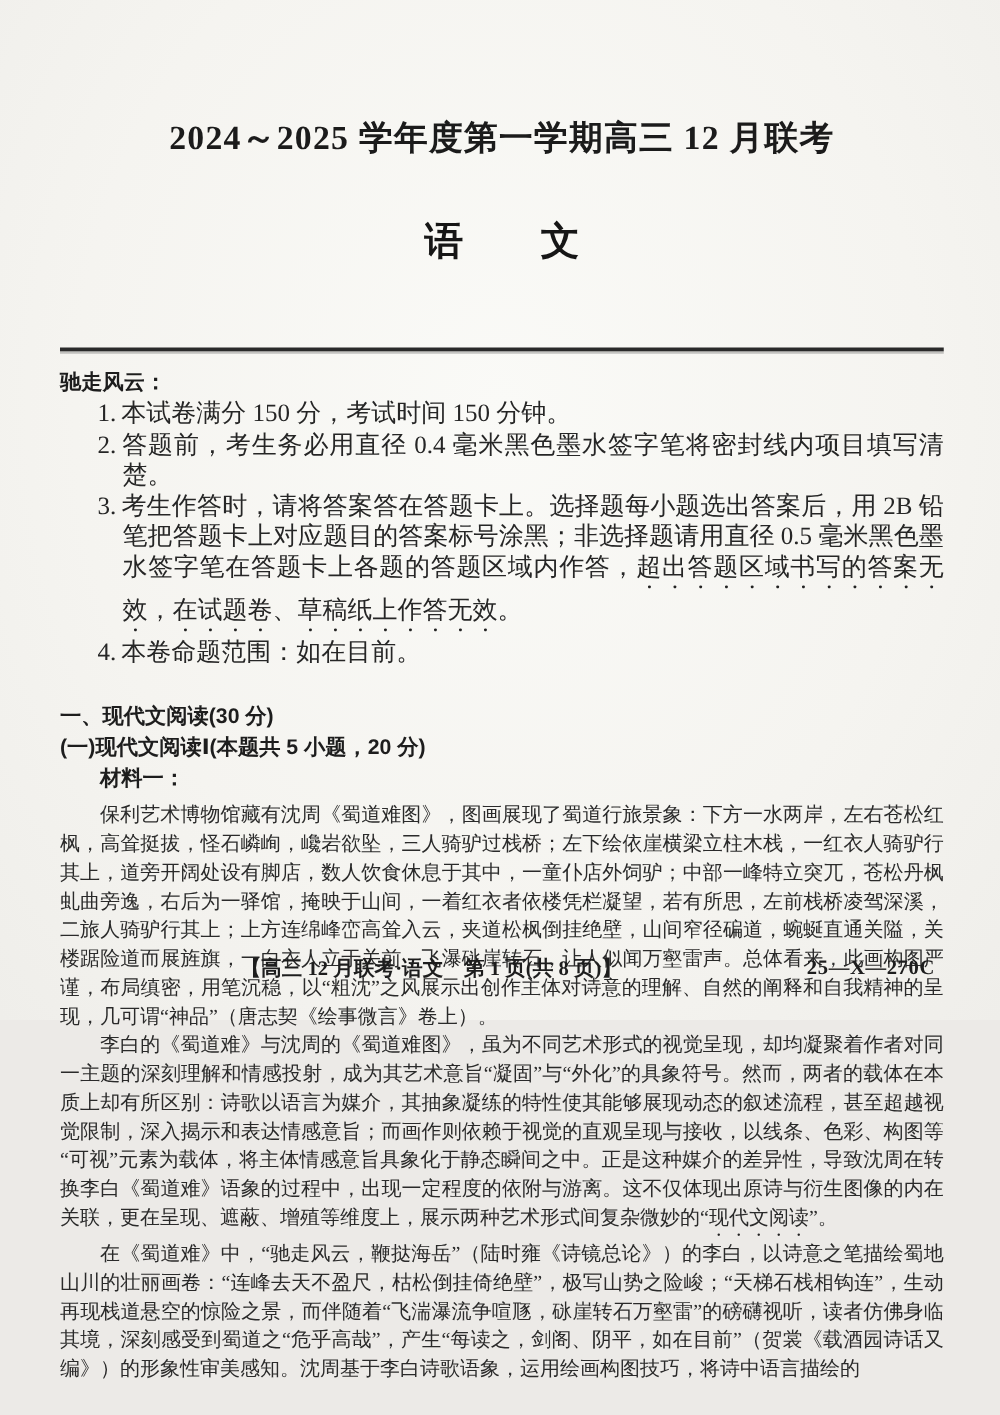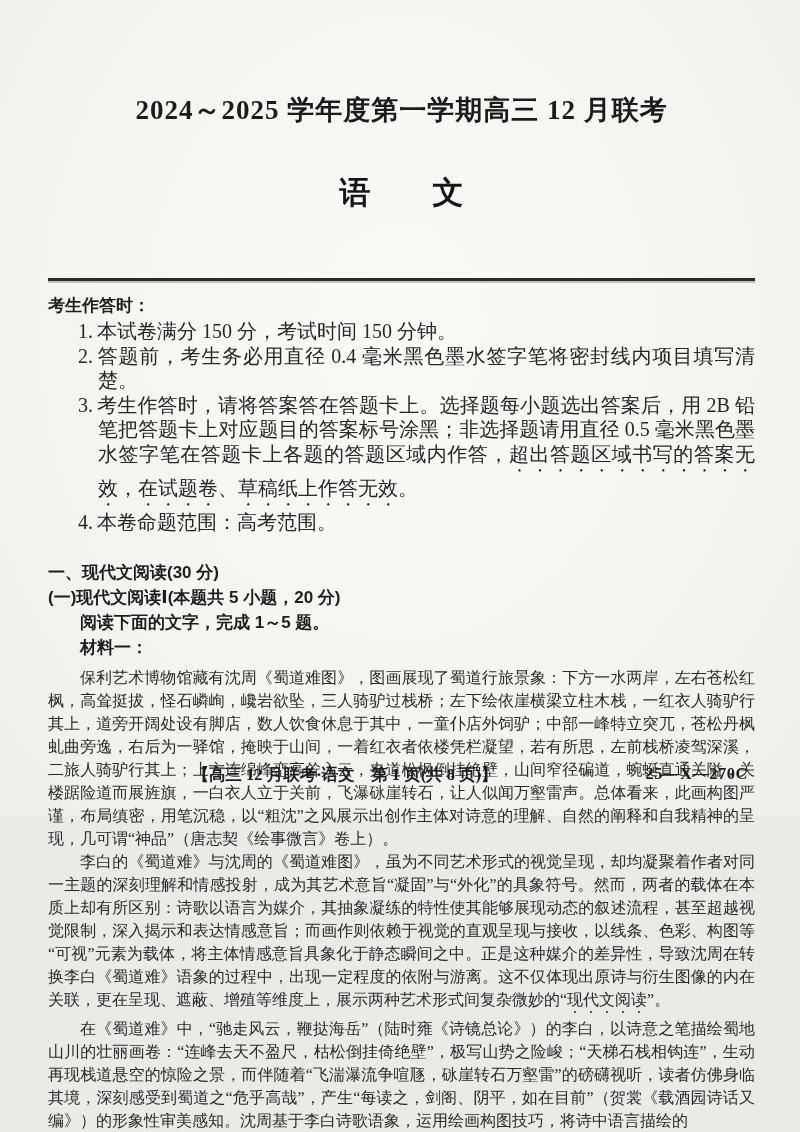--- a/index.html
+++ b/index.html
@@ -109,41 +109,40 @@
 
 <div class="page">
 
   <h1 class="title">2024～2025 学年度第一学期高三 12 月联考</h1>
 
   <div class="subject">语　　文</div>
 
   <hr class="rule">
 
   <div class="notice">
-    <div class="notice-heading">考生作答时：</div>
+    <div class="notice-heading">驰走风云：</div>
     <div class="notice-items">
       <div class="n-item">
         <span class="n-num">1.</span><span>本试卷满分 150 分，考试时间 150 分钟。</span>
       </div>
       <div class="n-item">
         <span class="n-num">2.</span><span>答题前，考生务必用直径 0.4 毫米黑色墨水签字笔将密封线内项目填写清楚。</span>
       </div>
       <div class="n-item">
         <span class="n-num">3.</span><span>考生作答时，请将答案答在答题卡上。选择题每小题选出答案后，用 2B 铅笔把答题卡上对应题目的答案标号涂黑；非选择题请用直径 0.5 毫米黑色墨水签字笔在答题卡上各题的答题区域内作答，</span><span class="emph">超出答题区域书写的答案无效，在试题卷、草稿纸上作答无效。</span><span></span>
       </div>
       <div class="n-item">
-        <span class="n-num">4.</span><span>本卷命题范围：高考范围。</span>
+        <span class="n-num">4.</span><span>本卷命题范围：如在目前。</span>
       </div>
     </div>
   </div>
 
   <div class="sec">
     <div class="sec-h">一、现代文阅读(30 分)</div>
     <div class="sec-sub">(一)现代文阅读Ⅰ(本题共 5 小题，20 分)</div>
-    <div class="sec-instr">阅读下面的文字，完成 1～5 题。</div>
     <div class="sec-mat">材料一：</div>
   </div>
 
   <div class="bodytext">
     <p>保利艺术博物馆藏有沈周《蜀道难图》，图画展现了蜀道行旅景象：下方一水两岸，左右苍松红枫，高耸挺拔，怪石嶙峋，巉岩欲坠，三人骑驴过栈桥；左下绘依崖横梁立柱木栈，一红衣人骑驴行其上，道旁开阔处设有脚店，数人饮食休息于其中，一童仆店外饲驴；中部一峰特立突兀，苍松丹枫虬曲旁逸，右后为一驿馆，掩映于山间，一着红衣者依楼凭栏凝望，若有所思，左前栈桥凌驾深溪，二旅人骑驴行其上；上方连绵峰峦高耸入云，夹道松枫倒挂绝壁，山间窄径碥道，蜿蜒直通关隘，关楼踞险道而展旌旗，一白衣人立于关前，飞瀑砯崖转石，让人似闻万壑雷声。总体看来，此画构图严谨，布局缜密，用笔沉稳，以“粗沈”之风展示出创作主体对诗意的理解、自然的阐释和自我精神的呈现，几可谓“神品”（唐志契《绘事微言》卷上）。</p>
     <p><span>李白的《蜀道难》与沈周的《蜀道难图》，虽为不同艺术形式的视觉呈现，却均凝聚着作者对同一主题的深刻理解和情感投射，成为其艺术意旨“凝固”与“外化”的具象符号。然而，两者的载体在本质上却有所区别：诗歌以语言为媒介，其抽象凝练的特性使其能够展现动态的叙述流程，甚至超越视觉限制，深入揭示和表达情感意旨；而画作则依赖于视觉的直观呈现与接收，以线条、色彩、构图等“可视”元素为载体，将主体情感意旨具象化于静态瞬间之中。正是这种媒介的差异性，导致沈周在转换李白《蜀道难》语象的过程中，出现一定程度的依附与游离。这不仅体现出原诗与衍生图像的内在关联，更在呈现、遮蔽、增殖等维度上，展示两种艺术形式间复杂微妙的“</span><span class="emph">现代文阅读</span><span>”。</span></p>
     <p>在《蜀道难》中，“驰走风云，鞭挞海岳”（陆时雍《诗镜总论》）的李白，以诗意之笔描绘蜀地山川的壮丽画卷：“连峰去天不盈尺，枯松倒挂倚绝壁”，极写山势之险峻；“天梯石栈相钩连”，生动再现栈道悬空的惊险之景，而伴随着“飞湍瀑流争喧豗，砯崖转石万壑雷”的磅礴视听，读者仿佛身临其境，深刻感受到蜀道之“危乎高哉”，产生“每读之，剑阁、阴平，如在目前”（贺裳《载酒园诗话又编》）的形象性审美感知。沈周基于李白诗歌语象，运用绘画构图技巧，将诗中语言描绘的</p>
   </div>
 
   <div class="footer">

